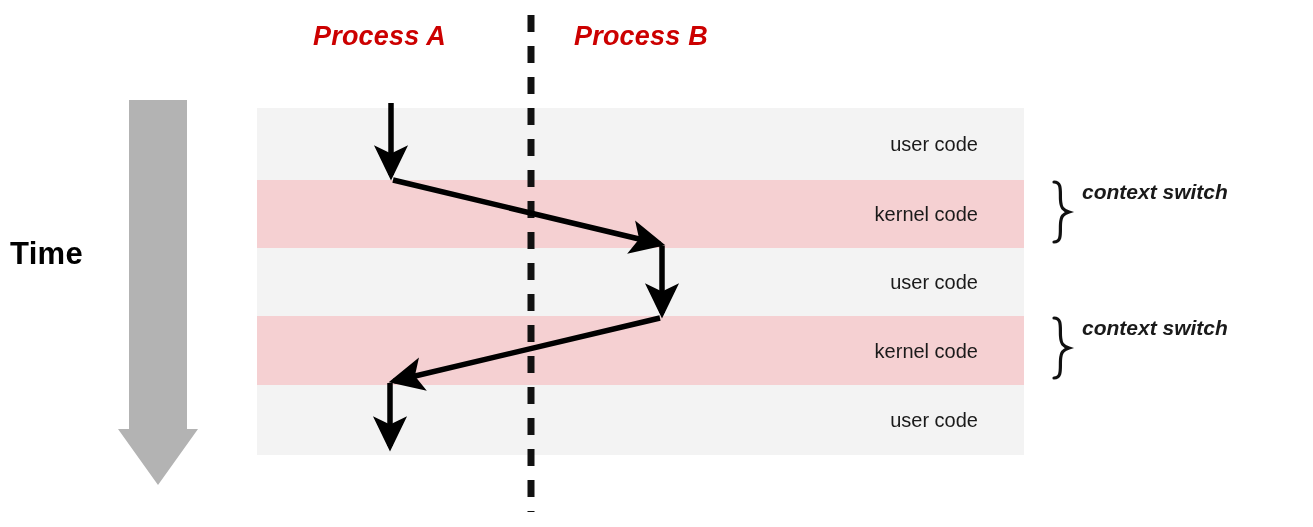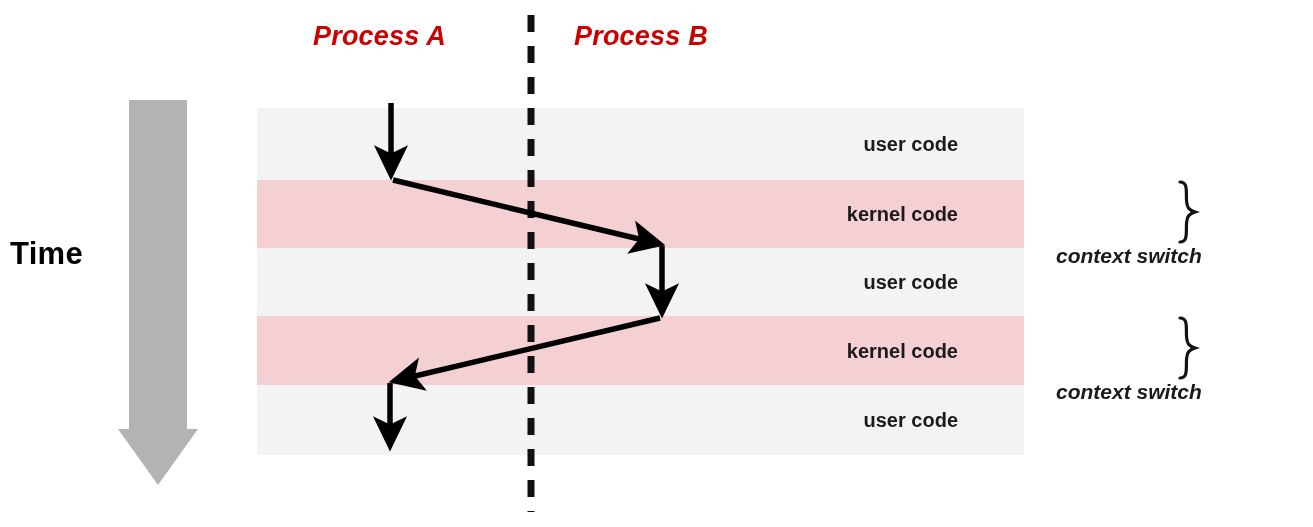--- a/index.html
+++ b/index.html
@@ -41,35 +41,34 @@
   }
 
   
   .band {
     position: absolute;
     left: 257px;
     width: 767px;
   }
   .band-label {
     position: absolute;
-    right: 66px;
+    right: 46px;
     font-size: 20px;
-    font-weight: bold;
+    font-weight: normal;
     color: #1a1a1a;
     white-space: nowrap;
     line-height: 1;
   }
 
   
   .cs-group {
     position: absolute;
     left: 1050px;
     display: flex;
-    align-items: flex-end;
-    flex-direction: column;
+    align-items: flex-start;
   }
   .cs-brace {
     width: 26px;
     height: 64px;
     flex: 0 0 auto;
   }
   .cs-text {
     font-style: italic;
     font-weight: bold;
     font-size: 21px;

